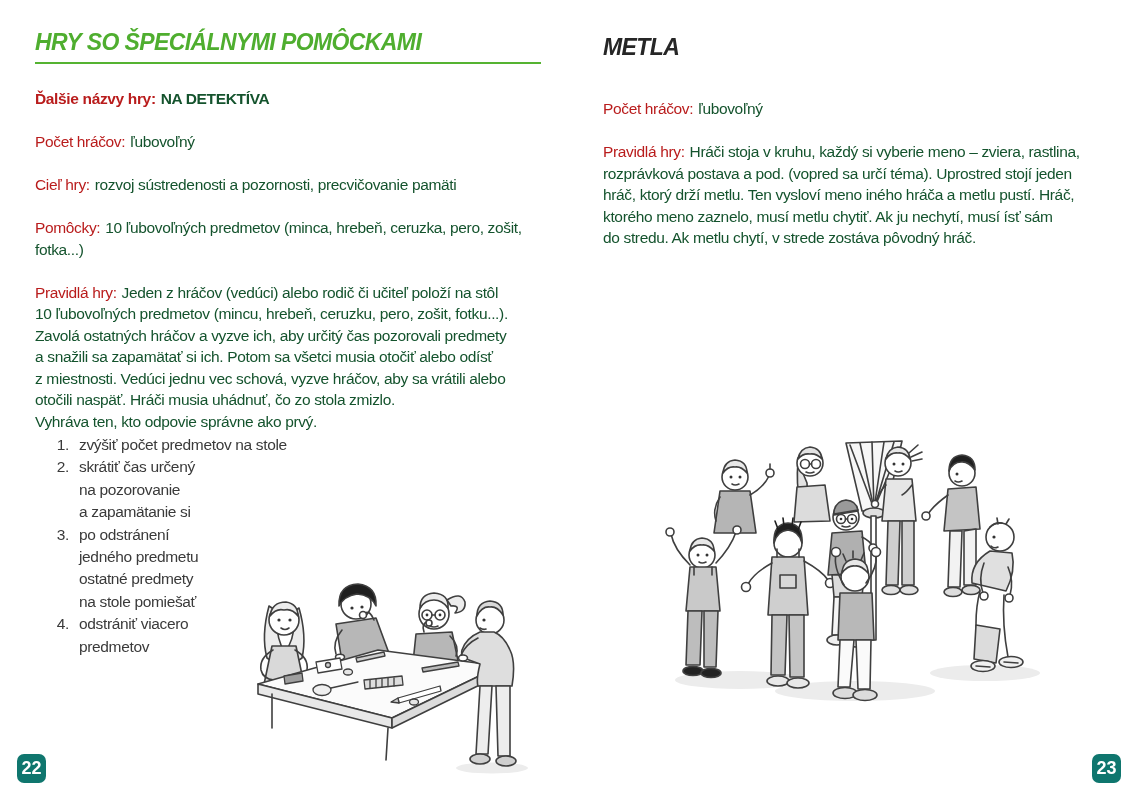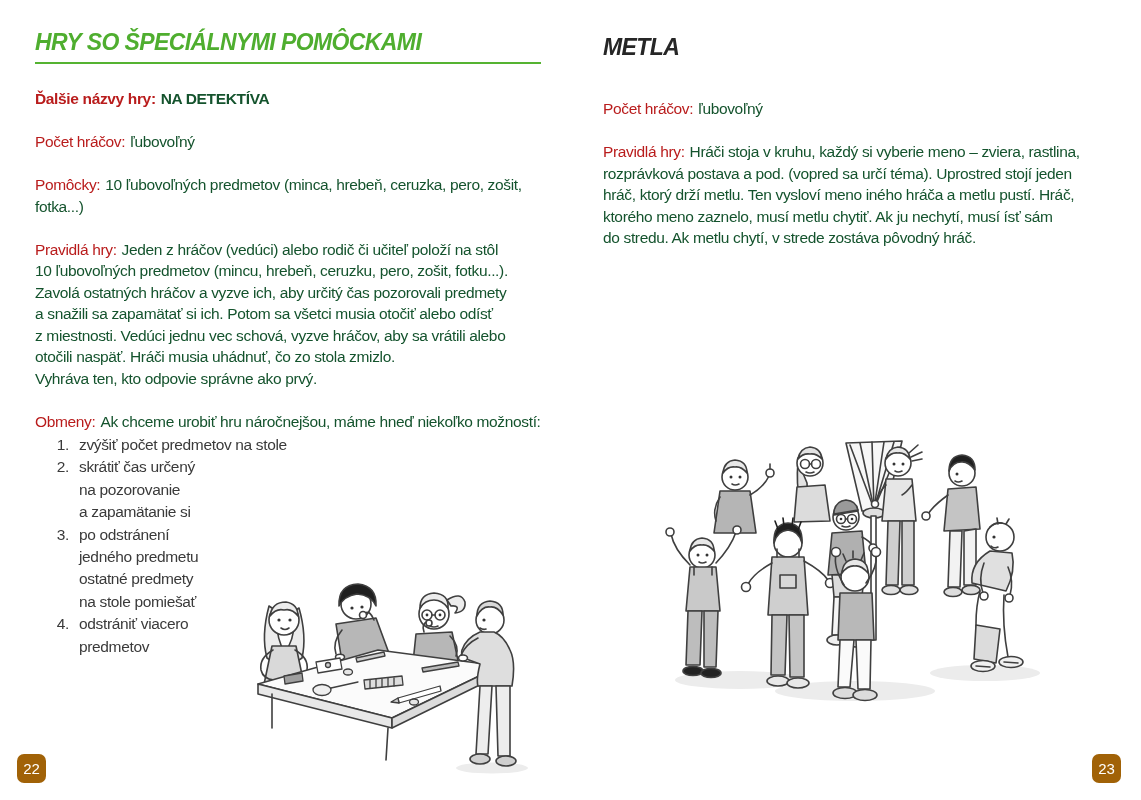--- a/index.html
+++ b/index.html
@@ -29,57 +29,57 @@
   .row .label { color:#b91c1c; }
   .row .value { color:#14532d; white-space:pre-line; margin-left:5px; }
 
   .vlist { margin-top:2px; font-size:15.5px; letter-spacing:-0.35px; }
   .vitem { display:flex; line-height:22.4px; }
   .vitem .num { flex:0 0 34px; width:34px; text-align:right; }
   .vitem .vtext { margin-left:10px; white-space:pre-line; }
 
   .badge {
     position:absolute; width:29px; height:29px; border-radius:7px;
-    background:#a16207; color:#ffffff; font-size:15px; font-weight:normal;
+    background:#0f766e; color:#ffffff; font-size:18px; font-weight:bold;
     display:flex; align-items:center; justify-content:center;
   }
   #badge-left  { left:17px;   top:754px; }
   #badge-right { left:1092px; top:754px; }
 
   .illu { position:absolute; }
   #illu-left  { left:228px; top:558px; width:328px; height:216px; }
   #illu-right { left:650px; top:425px; width:390px; height:280px; }
 </style>
 </head>
 <body>
 
 <div class="col" id="left-col">
   <div class="section-header">HRY SO ŠPECIÁLNYMI POMÔCKAMI</div>
 
   <div class="row first">
     <span class="label">Ďalšie názvy hry:</span><span class="value">NA DETEKTÍVA</span>
   </div>
   <div class="row">
     <span class="label">Počet hráčov:</span><span class="value">ľubovoľný</span>
+  </div>
+  <div class="row">
+    <span class="label">Cieľ hry:</span><span class="value">rozvoj sústredenosti a pozornosti, precvičovanie pamäti</span>
   </div>
   <div class="row">
     <span class="label">Pomôcky:</span><span class="value">10 ľubovoľných predmetov (minca, hrebeň, ceruzka, pero, zošit,
 fotka...)</span>
   </div>
   <div class="row">
     <span class="label">Pravidlá hry:</span><span class="value">Jeden z hráčov (vedúci) alebo rodič či učiteľ položí na stôl
 10 ľubovoľných predmetov (mincu, hrebeň, ceruzku, pero, zošit, fotku...).
 Zavolá ostatných hráčov a vyzve ich, aby určitý čas pozorovali predmety
 a snažili sa zapamätať si ich. Potom sa všetci musia otočiť alebo odísť
 z miestnosti. Vedúci jednu vec schová, vyzve hráčov, aby sa vrátili alebo
 otočili naspäť. Hráči musia uhádnuť, čo zo stola zmizlo.
 Vyhráva ten, kto odpovie správne ako prvý.</span>
-  </div>
-  <div class="row">
-    <span class="label">Obmeny:</span><span class="value">Ak chceme urobiť hru náročnejšou, máme hneď niekoľko možností:</span>
   </div>
 
   <div class="vlist">
     <div class="vitem">
       <span class="num">1.</span>
       <span class="vtext">zvýšiť počet predmetov na stole</span>
     </div>
     <div class="vitem">
       <span class="num">2.</span>
       <span class="vtext">skrátiť čas určený

